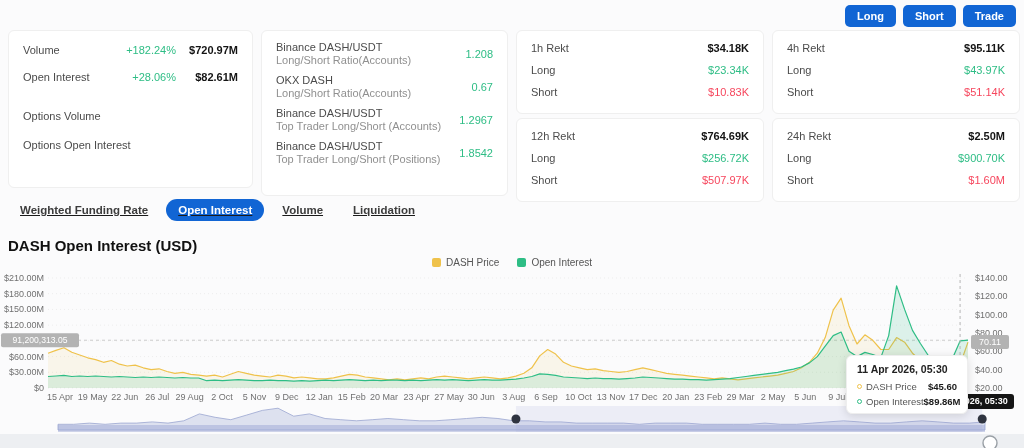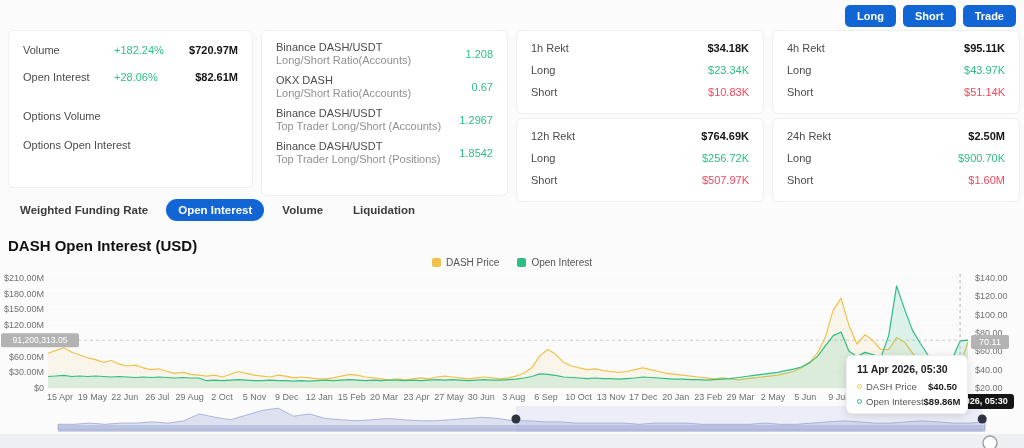--- a/index.html
+++ b/index.html
@@ -22,35 +22,35 @@
   #stats-card  { left:8px;  top:30px;  width:245px; height:158px; padding:13px 14px; }
   #ratios-card { left:261px; top:30px; width:247px; height:166px; padding:10px 14px; }
   .rekt-card { width:248px; height:84px; padding:11px 14px; }
   #rekt-1h  { left:516px; top:30px; }
   #rekt-4h  { left:772px; top:30px; }
   #rekt-12h { left:516px; top:118px; }
   #rekt-24h { left:772px; top:118px; }
 
   .srow { display:flex; justify-content:space-between; align-items:center; margin-bottom:15px; }
   .srow .lbl { font-size:11px; color:#4b4b4b; }
-  .srow .chg { font-size:11px; width:62px; text-align:left; }
+  .srow .chg { font-size:11px; width:62px; text-align:right; }
   .srow .val { font-size:11px; font-weight:bold; color:#141414; width:62px; text-align:right; }
 
   .rrow { display:flex; justify-content:space-between; align-items:center; margin-bottom:8px; }
   .rrow .rt { font-size:11px; color:#4b4b4b; line-height:13px; }
   .rrow .rs { font-size:11px; color:#909090; line-height:12px; }
   .rrow .rv { font-size:11px; }
 
   .krow { display:flex; justify-content:space-between; align-items:center; margin-bottom:10px;text-align:right; }
   .krow .kl { font-size:11px; color:#4b4b4b; }
   .krow .kv { font-size:11px; }
   .krow .kt { font-size:11px; font-weight:bold; color:#141414; }
 
   
-  .tabs { position:absolute; left:8px; top:199px; display:flex; align-items:center; gap:6px; }
+  .tabs { position:absolute; left:8px; top:199px; display:flex; align-items:center; gap:6px;text-decoration:underline; }
   .tab { font-size:11.5px; font-weight:bold; color:#3c3c3c; padding:5px 12px; border-radius:16px; cursor:pointer; }
   .tab.active { background:#1165D4; color:#fff; }
 
   .chart-title { position:absolute; left:8px; top:237px; font-size:15px; font-weight:bold; color:#111; }
 
   .legend { position:absolute; left:0; right:0; top:257px; display:flex; justify-content:center; gap:18px; z-index:5; }
   .legend-item { display:flex; align-items:center; gap:5px; font-size:10px; color:#555; }
   .legend-item .sw { width:9px; height:9px; border-radius:2px; display:inline-block; }
 
   #chart-svg { position:absolute; left:0; top:253px; }
@@ -277,21 +277,21 @@
     <circle cx="515.938" cy="166" r="4.5" fill="#2f3440"></circle>
     <circle cx="982.219" cy="166" r="4.5" fill="#2f3440"></circle>
     <circle cx="990" cy="190" r="7" fill="#ffffff" stroke="#9aa0a6" stroke-width="1.4"></circle>
   </svg>
 
 <div class="tooltip">
   <div class="tdate">11 Apr 2026, 05:30</div>
   <div class="trow">
     <span class="dot" id="tdot0" style="border-color: rgb(239, 194, 75);"></span>
     <span class="tn">DASH Price</span>
-    <span class="tv">$40.50</span>
+    <span class="tv">$45.60</span>
   </div>
   <div class="trow" style="margin-bottom:0;">
     <span class="dot" id="tdot1" style="border-color: rgb(46, 189, 133);"></span>
     <span class="tn">Open Interest</span>
     <span class="tv">$89.86M</span>
   </div>
 </div>
 
 <div class="xdate-badge">11 Apr 2026, 05:30</div>
 

